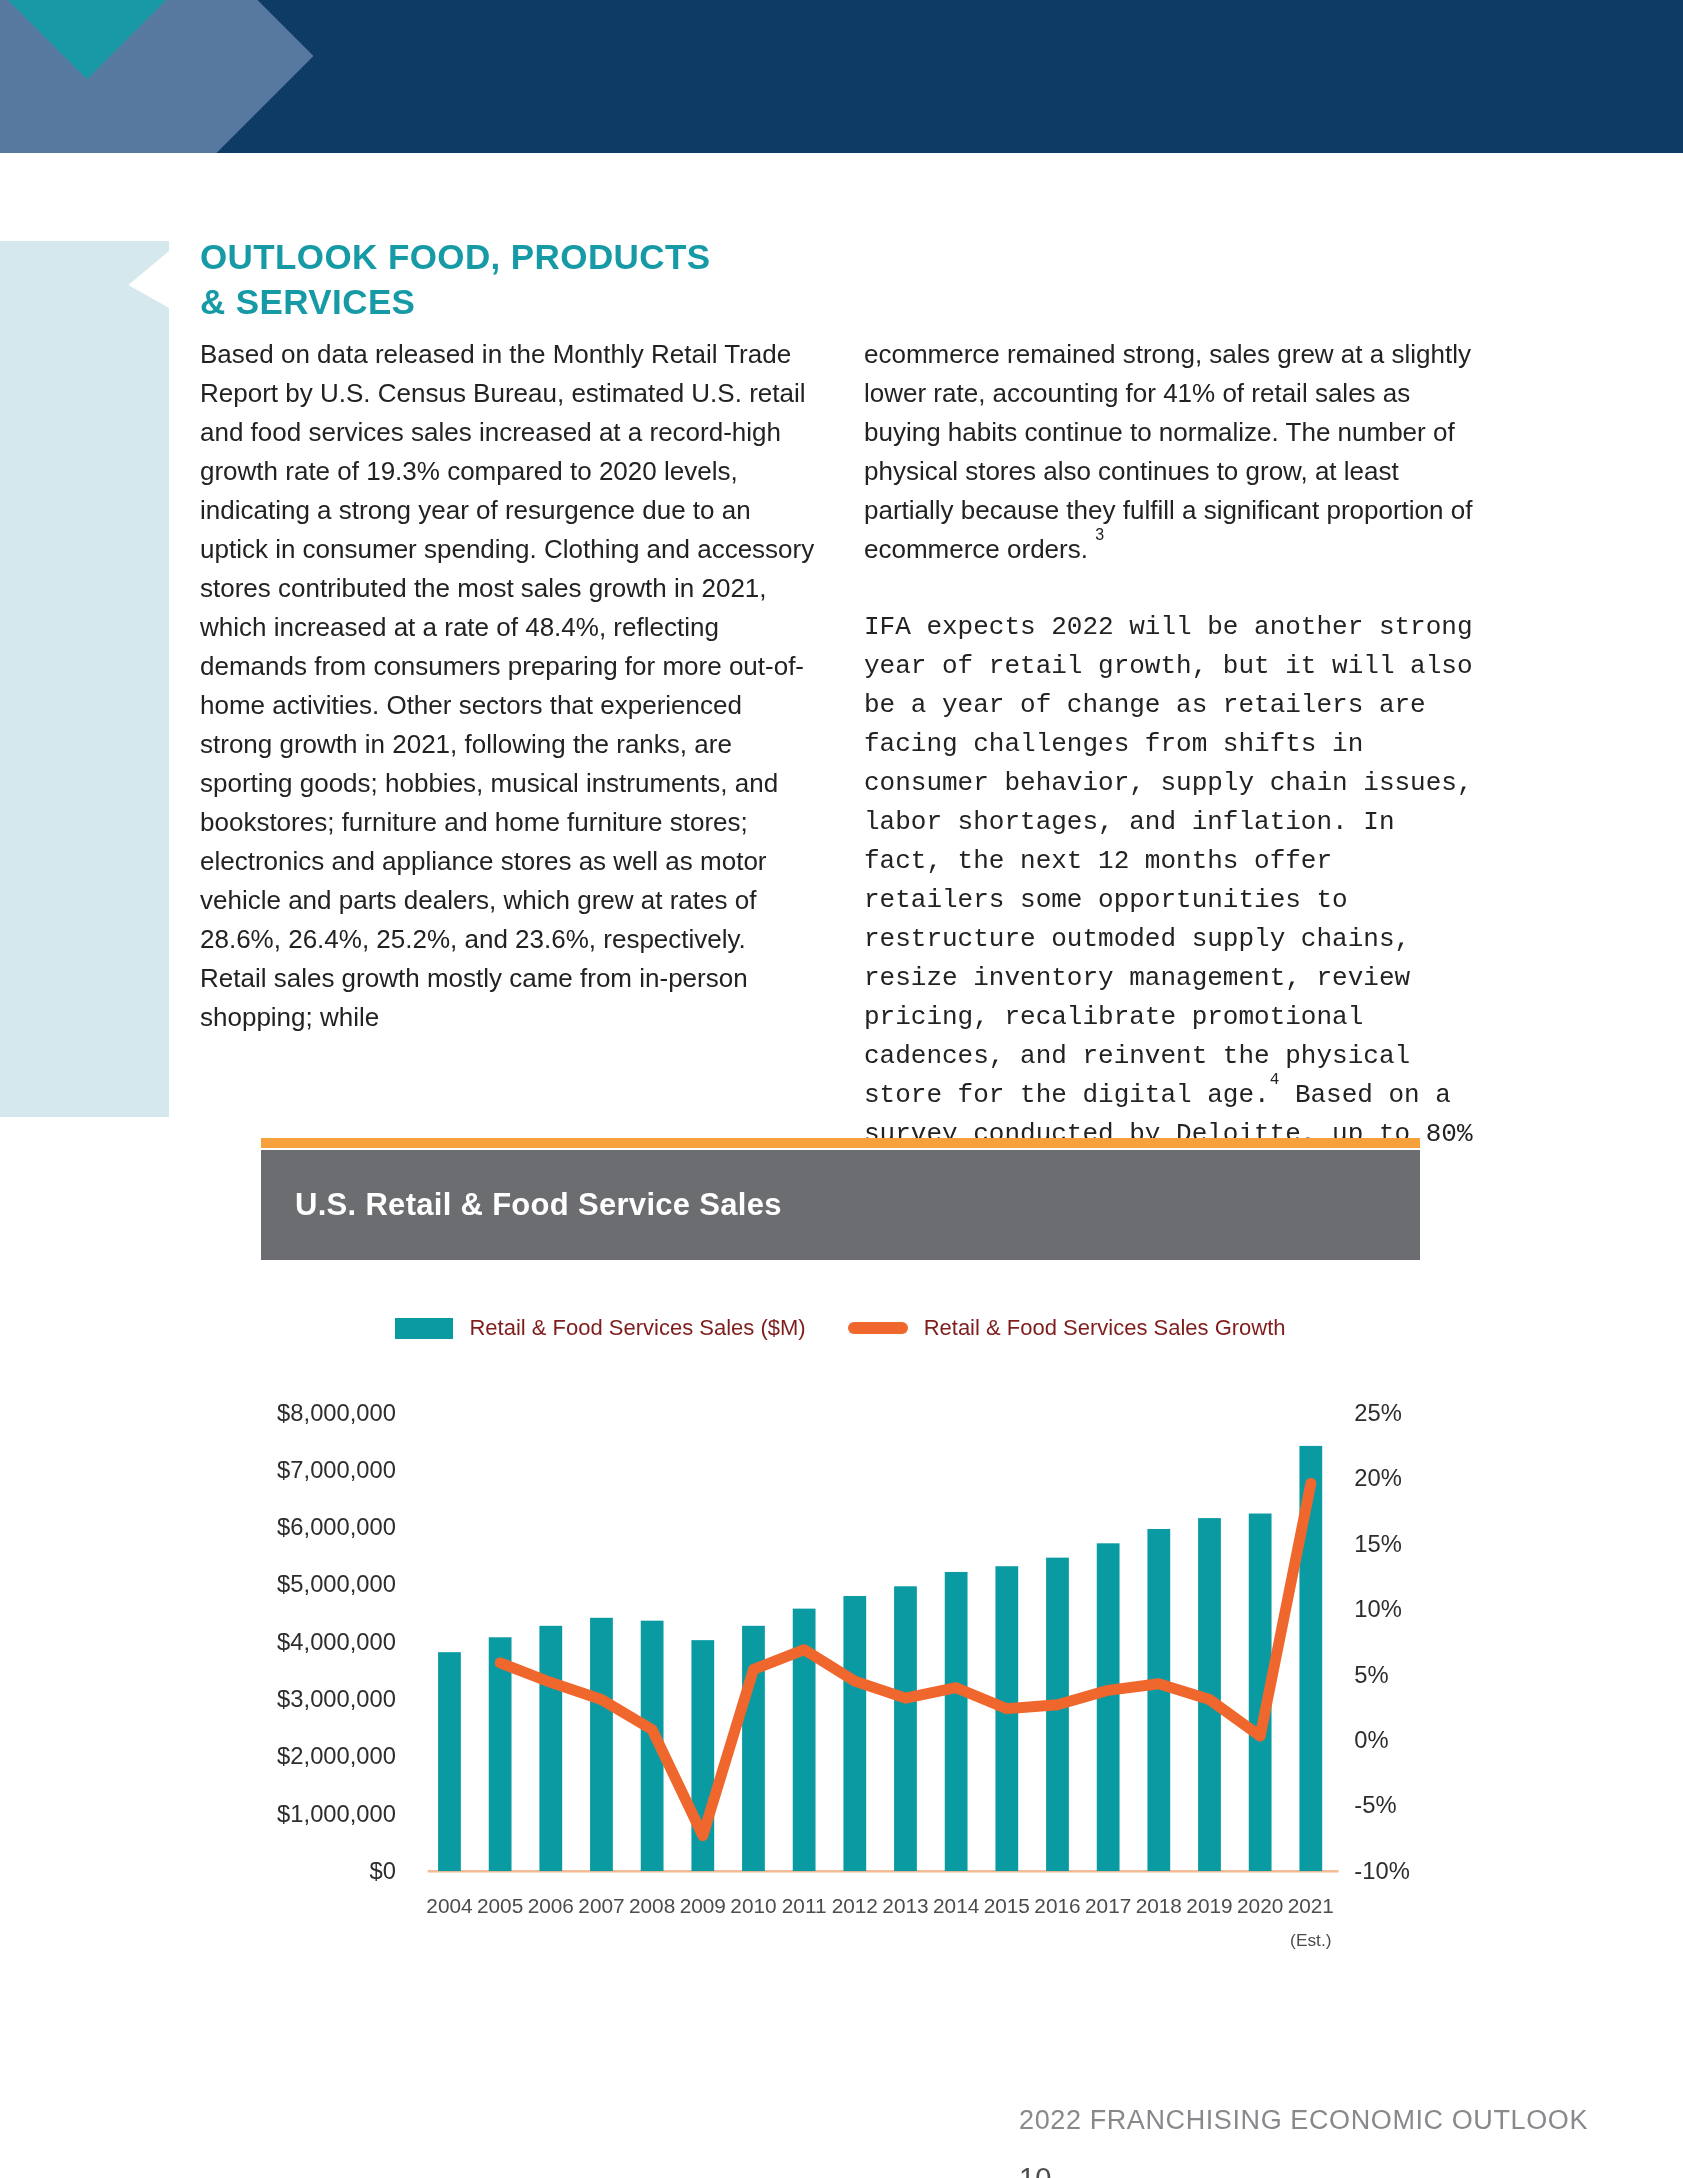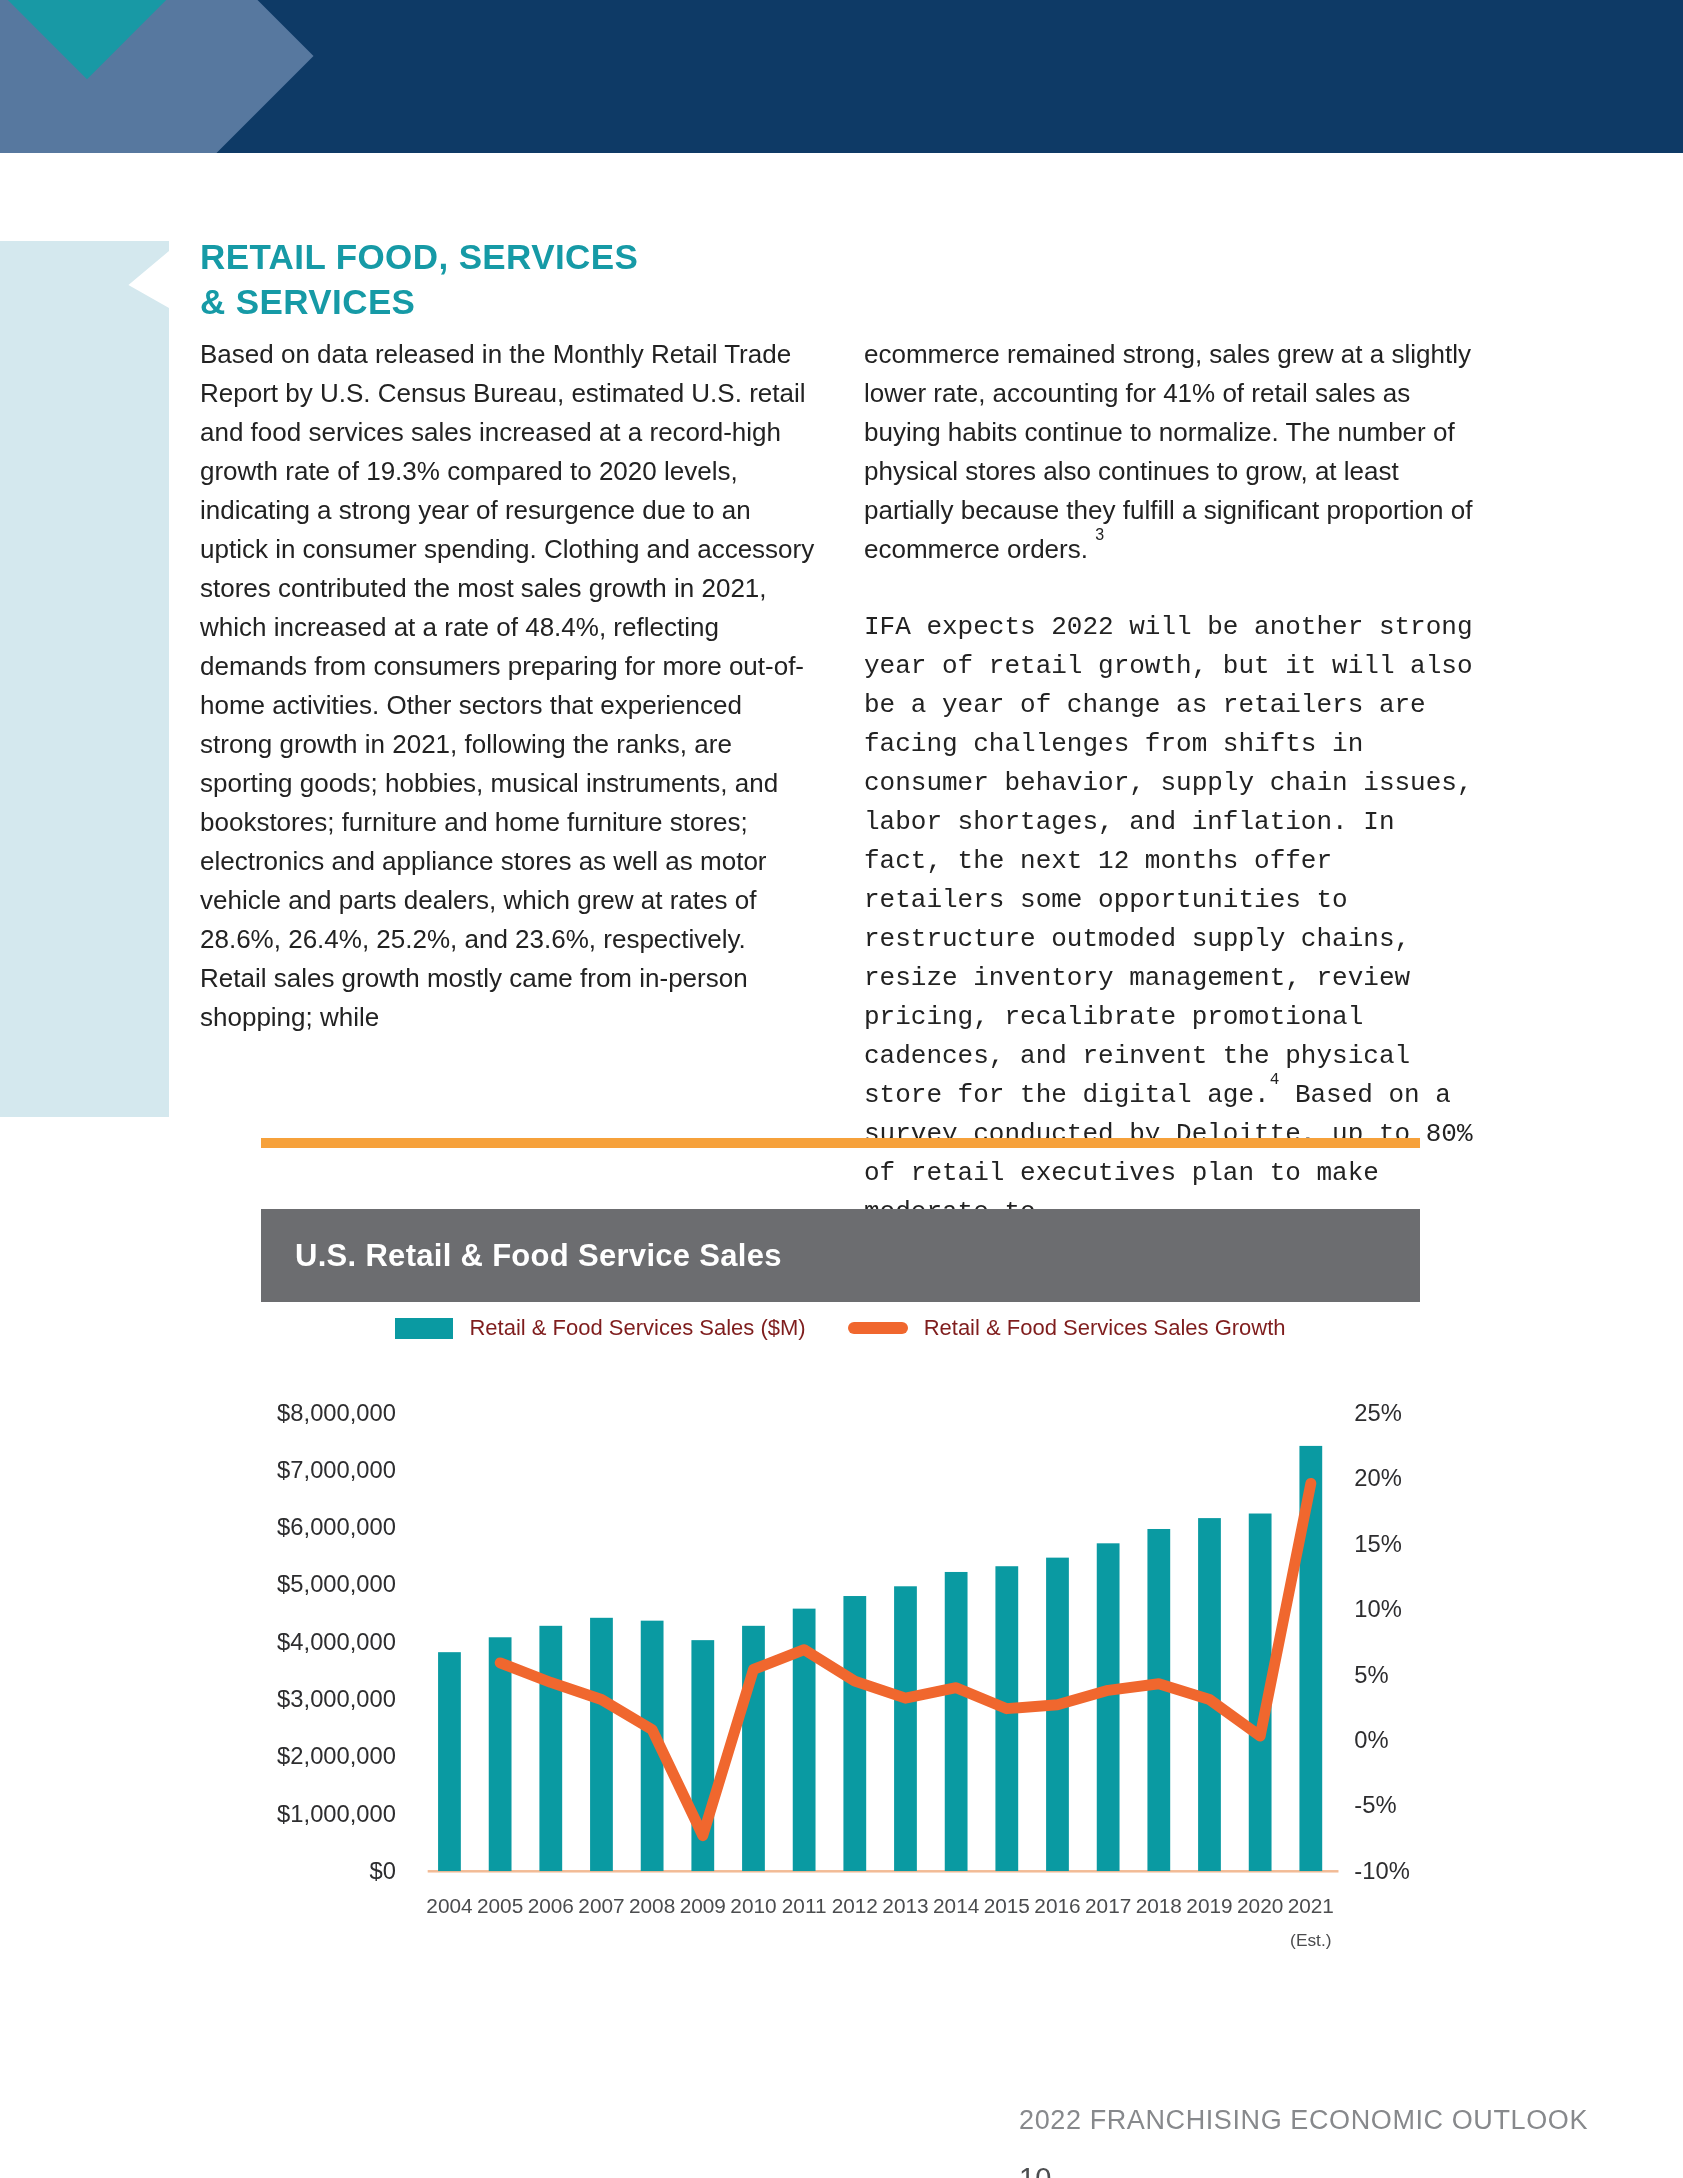--- a/index.html
+++ b/index.html
@@ -25,21 +25,21 @@
   .page-title span{display:block;}
   .col{position:absolute;top:335px;width:619px;font-size:26px;line-height:39px;color:var(--body-text);}
   .col.left{left:200px;}
   .col.right{left:864px;}
   .col p{margin:0;}
   .col.right p + p{margin-top:39px;font-family:Liberation Mono, monospace;}
   .col sup{font-size:16px;line-height:0;position:relative;top:-0.55em;}
   
   .chart-strip{position:absolute;left:261px;top:1138px;width:1159px;height:10px;background:var(--strip-orange);}
   .chart-band{
-    position:absolute;left:261px;top:1209px;width:1159px;height:93px;background:var(--band-gray);
+    position:absolute;left:261px;top:1150px;width:1159px;height:110px;background:var(--band-gray);
     display:flex;align-items:center;box-sizing:border-box;padding-left:34px;
   }
   .chart-band h2{margin:0;color:#ffffff;font-size:31px;font-weight:700;letter-spacing:0.3px;}
   .legend{
     position:absolute;left:261px;top:1313px;width:1159px;height:30px;
     display:flex;justify-content:center;align-items:center;font-size:22px;color:#7f1d1d;
   }
   .legend .bar-swatch{width:58px;height:21px;background:var(--bar);display:inline-block;margin-right:16px;}
   .legend .line-swatch{width:60px;height:12px;background:var(--line);border-radius:7px;display:inline-block;margin:0 16px 0 42px;}
   #chart-svg{position:absolute;left:0;top:1381px;}
@@ -60,21 +60,21 @@
 <div class="page">
 
   <header class="top-band">
     <div class="diamond slate"></div>
     <div class="diamond teald"></div>
   </header>
 
   <div class="side-accent"></div>
 
   <h1 class="page-title">
-    <span>RETAIL FOOD, SERVICES</span>
+    <span>OUTLOOK FOOD, PRODUCTS</span>
     <span>&amp; SERVICES</span>
   </h1>
 
   <div class="col left">
     <p>Based on data released in the Monthly Retail Trade Report by U.S. Census Bureau, estimated U.S. retail and food services sales increased at a record-high growth rate of 19.3% compared to 2020 levels, indicating a strong year of resurgence due to an uptick in consumer spending. Clothing and accessory stores contributed the most sales growth in 2021, which increased at a rate of 48.4%, reflecting demands from consumers preparing for more out-of-home activities. Other sectors that experienced strong growth in 2021, following the ranks, are sporting goods; hobbies, musical instruments, and bookstores; furniture and home furniture stores; electronics and appliance stores as well as motor vehicle and parts dealers, which grew at rates of 28.6%, 26.4%, 25.2%, and 23.6%, respectively. Retail sales growth mostly came from in-person shopping; while</p>
   </div>
 
   <div class="col right">
     <p><span>ecommerce remained strong, sales grew at a slightly lower rate, accounting for 41% of retail sales as buying habits continue to normalize. The number of physical stores also continues to grow, at least partially because they fulfill a significant proportion of ecommerce orders. </span><sup>3</sup></p>
     <p><span>IFA expects 2022 will be another strong year of retail growth, but it will also be a year of change as retailers are facing challenges from shifts in consumer behavior, supply chain issues, labor shortages, and inflation. In fact, the next 12 months offer retailers some opportunities to restructure outmoded supply chains, resize inventory management, review pricing, recalibrate promotional cadences, and reinvent the physical store for the digital age.</span><sup>4</sup><span>  Based on a survey conducted by Deloitte, up to 80% of retail executives plan to make moderate-to-</span></p>

